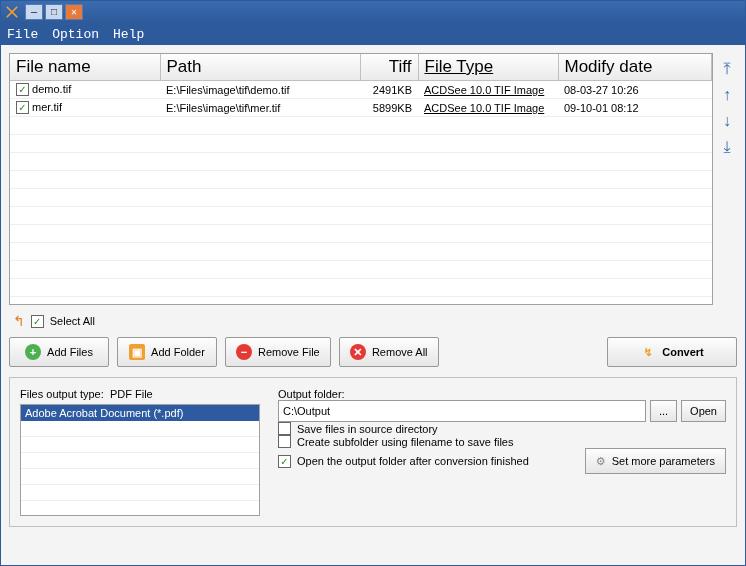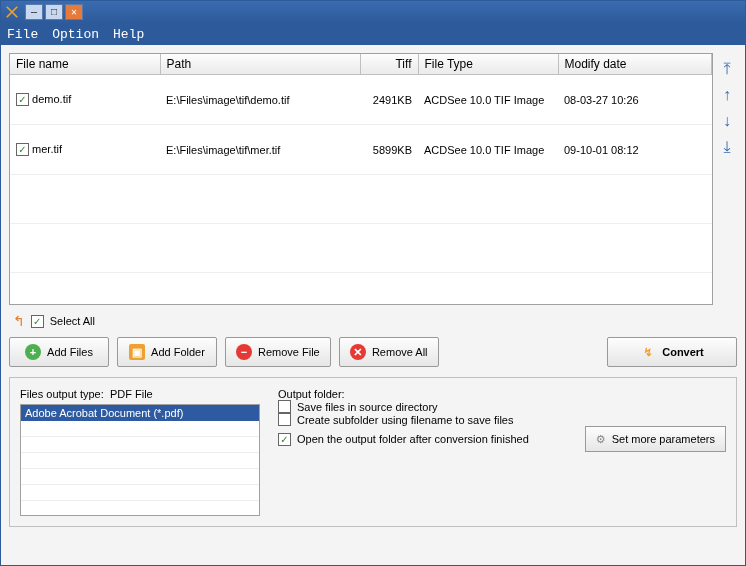--- a/index.html
+++ b/index.html
@@ -10,26 +10,26 @@
 .titlebar .title { flex: 1; }
 .winbtns { display: flex; gap: 2px; }
 .winbtn { width: 18px; height: 16px; background: #c8d8f0; border: 1px solid #5a7aaa; display: flex; align-items: center; justify-content: center; font-size: 10px; color: #222; cursor: pointer; }
 .winbtn.close { background: #e57a3a; color:#fff; }
 .menubar { background: #2d5a9a; height: 22px; display: flex; align-items: center; padding: 0 6px; gap: 14px; color: #fff; font-family: 'Courier New', monospace; font-size: 13px; }
 .menubar span { cursor: pointer; }
 .content { flex: 1; background: #f4f4f4; padding: 8px; display: flex; flex-direction: column; gap: 6px; }
 .toparea { display: flex; gap: 4px; }
 .table-wrap { flex: 1; border: 1px solid #a0a0a0; background: #fff; height: 252px; overflow: hidden; }
 table { width: 100%; border-collapse: collapse; table-layout: fixed; }
-th { background: linear-gradient(#fdfdfd, #eaeaea); border-right: 1px solid #c0c0c0; border-bottom: 1px solid #c0c0c0; text-align: left; padding: 3px 6px; font-weight: normal; font-size: 12px; height: 20px; margin-left: 48px; }
-td { border-bottom: 1px solid #eee; padding: 18px 6px; height: 18px; font-size: 11px; white-space: nowrap; overflow: hidden; }
+th { background: linear-gradient(#fdfdfd, #eaeaea); border-right: 1px solid #c0c0c0; border-bottom: 1px solid #c0c0c0; text-align: left; padding: 3px 6px; font-weight: normal; font-size: 17px; height: 20px; margin-left: 48px; }
+td { border-bottom: 1px solid #eee; padding: 2px 6px; height: 18px; font-size: 11px; white-space: nowrap; overflow: hidden; }
 .col-name { width: 150px; }
 .col-path { width: 200px; }
 .col-size { width: 58px; text-align: right; }
-.col-type { width: 140px; }
+.col-type { width: 140px; text-decoration: underline; }
 .col-date { width: auto; }
 .sidebtns { width: 20px; display: flex; flex-direction: column; gap: 10px; align-items: center; padding-top: 8px; }
 .arrow { color: #3a6cb0; font-size: 16px; cursor: pointer; line-height: 1; }
 .selrow { display: flex; align-items: center; gap: 6px; padding: 2px 4px; }
 .uparrow { color: #e08030; font-size: 14px; }
 .btnrow { display: flex; gap: 8px; align-items: center; }
 .btn { height: 30px; border: 1px solid #999; background: linear-gradient(#fdfdfd, #e6e6e6); border-radius: 2px; display: flex; align-items: center; justify-content: center; gap: 6px; padding: 0 10px; cursor: pointer; font-size: 11px; min-width: 100px; }
 .btn .bicon { width: 16px; height: 16px; border-radius: 50%; display: inline-flex; align-items: center; justify-content: center; color: #fff; font-size: 11px; font-weight: bold; }
 .bicon.add { background: #4caf50; }
 .bicon.folder { background: #f0a030; border-radius: 2px; }
@@ -183,20 +183,25 @@
           <div class="sel">Adobe Acrobat Document (*.pdf)</div>
           <div class="row"></div>
             <div class="row"></div>
             <div class="row"></div>
             <div class="row"></div>
             <div class="row"></div>
         </div>
       </div>
       <div class="outright">
         <div>Output folder:</div>
+        <div class="folderrow">
+          <input type="text" value="C:\Output" style="">
+          <div class="smallbtn">...</div>
+          <div class="smallbtn">Open</div>
+        </div>
         <div class="chkrow">
             <span class="chk"></span>
             <span>Save files in source directory</span>
           </div>
         <div class="chkrow">
             <span class="chk"></span>
             <span>Create subfolder using filename to save files</span>
           </div>
         <div class="chkrow">
           <span class="chk checked"></span>

